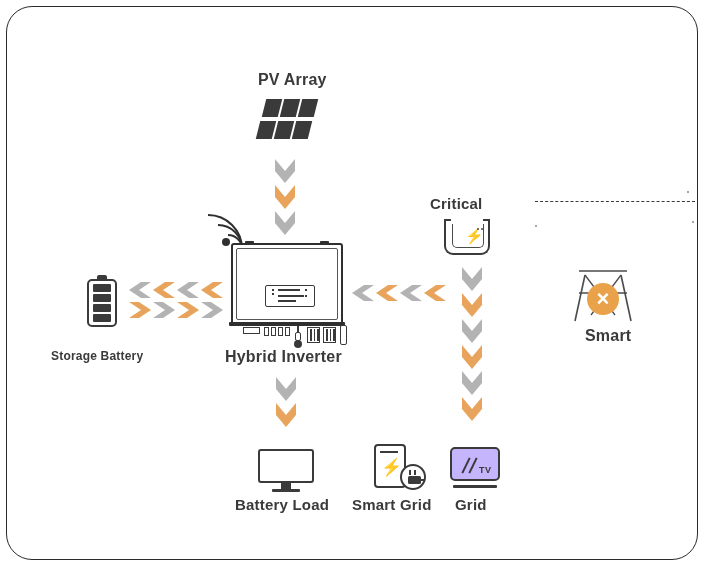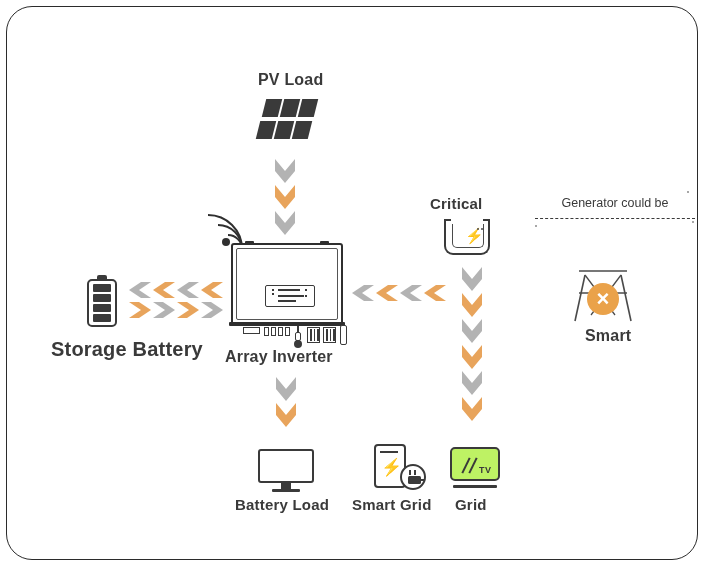--- a/index.html
+++ b/index.html
@@ -109,37 +109,37 @@
     position:absolute;left:26px;top:20px;width:26px;height:26px;border-radius:50%;
     border:2.2px solid #3a3a3a;background:#fff;box-sizing:border-box;
   }
   .sl-prong{position:absolute;width:1.8px;height:5px;background:#3a3a3a;}
   #sl-plug-body{position:absolute;left:6px;top:9.5px;width:13px;height:8px;background:#3a3a3a;border-radius:1.5px;}
   #sl-cord{position:absolute;left:19px;top:12.5px;width:4px;height:2px;background:#3a3a3a;}
 
   #load-node{left:443px;top:440px;width:50px;height:44px;}
   #ld-screen{
     position:absolute;left:0;top:0;width:50px;height:34px;
-    border:2.2px solid #3a3a3a;border-radius:5px;background:#bef264;box-sizing:border-box;
+    border:2.2px solid #3a3a3a;border-radius:5px;background:#c4b5fd;box-sizing:border-box;
     display:flex;align-items:center;justify-content:center;
   }
   #ld-base{position:absolute;left:3px;top:38px;width:44px;height:3px;background:#3a3a3a;border-radius:1px;}
   .ld-slash{position:absolute;width:2px;height:17px;background:#3a3a3a;transform:rotate(26deg);}
   #ld-tv{position:absolute;left:27px;top:16px;font-size:9px;font-weight:bold;color:#3a3a3a;letter-spacing:0.5px;}
 
   
   .chev{position:absolute;}
   .chev svg{display:block;}
 </style>
 </head>
 <body>
 
 <div id="frame">
 
-  <div class="lbl" style="left:251px;top:64px;font-size:16px;">PV Load</div>
+  <div class="lbl" style="left:251px;top:64px;font-size:16px;">PV Array</div>
   <div class="node" id="pv-array">
     <div class="pv-row" style="top:0;">
       <div class="pv-cell" style="left:6px;"></div>
       <div class="pv-cell" style="left:24px;"></div>
       <div class="pv-cell" style="left:42px;"></div>
     </div>
     <div class="pv-row" style="top:22px;">
       <div class="pv-cell" style="left:0px;"></div>
       <div class="pv-cell" style="left:18px;"></div>
       <div class="pv-cell" style="left:36px;"></div>
@@ -189,32 +189,32 @@
   <div class="conn" style="left:300px;top:320px;width:13px;height:16px;"></div>
   <div class="connline" style="left:303px;top:322px;width:1.6px;height:12px;"></div>
   <div class="connline" style="left:306.5px;top:322px;width:1.6px;height:12px;"></div>
   <div class="connline" style="left:310px;top:322px;width:1.6px;height:12px;"></div>
   <div class="conn" style="left:316px;top:320px;width:13px;height:16px;"></div>
   <div class="connline" style="left:319px;top:322px;width:1.6px;height:12px;"></div>
   <div class="connline" style="left:322.5px;top:322px;width:1.6px;height:12px;"></div>
   <div class="connline" style="left:326px;top:322px;width:1.6px;height:12px;"></div>
   <div class="conn" style="left:333px;top:318px;width:7px;height:20px;border-radius:2px;"></div>
 
-  <div class="lbl" style="left:218px;top:341px;font-size:16px;">Array Inverter</div>
+  <div class="lbl" style="left:218px;top:341px;font-size:16px;">Hybrid Inverter</div>
 
   <div class="node" id="battery">
     <div id="batt-nub"></div>
     <div id="batt-shell">
       <div class="batt-cell" style="top:3px;"></div>
       <div class="batt-cell" style="top:13px;"></div>
       <div class="batt-cell" style="top:23px;"></div>
       <div class="batt-cell" style="top:33px;"></div>
     </div>
   </div>
-  <div class="lbl" style="left:44px;top:331px;font-size:20px;">Storage Battery</div>
+  <div class="lbl" style="left:44px;top:342px;font-size:12px;">Storage Battery</div>
 
   <div class="chev">
     <svg width="96" height="18" viewBox="0 0 96 18" style="position:absolute;left:122px;top:274px;">
       <path d="M22 1 L10 9 L22 17 L12 17 L0 9 L12 1 Z" fill="#b3b3b3"></path>
       <path d="M46 1 L34 9 L46 17 L36 17 L24 9 L36 1 Z" fill="#e8a45c"></path>
       <path d="M70 1 L58 9 L70 17 L60 17 L48 9 L60 1 Z" fill="#b3b3b3"></path>
       <path d="M94 1 L82 9 L94 17 L84 17 L72 9 L84 1 Z" fill="#e8a45c"></path>
     </svg>
   </div>
   <div class="chev">
@@ -250,21 +250,20 @@
       <path d="M2 2 L12 14 L22 2 L22 14 L12 26 L2 14 Z" fill="#b3b3b3"></path>
       <path d="M2 28 L12 40 L22 28 L22 40 L12 52 L2 40 Z" fill="#e8a45c"></path>
       <path d="M2 54 L12 66 L22 54 L22 66 L12 78 L2 66 Z" fill="#b3b3b3"></path>
       <path d="M2 80 L12 92 L22 80 L22 92 L12 104 L2 92 Z" fill="#e8a45c"></path>
       <path d="M2 106 L12 118 L22 106 L22 118 L12 130 L2 118 Z" fill="#b3b3b3"></path>
       <path d="M2 132 L12 144 L22 132 L22 144 L12 156 L2 144 Z" fill="#e8a45c"></path>
     </svg>
   </div>
 
   <div class="node" id="callout">
-    <div>Generator could be</div>
     <div class="cdot" style="left:152px;top:-4px;"></div>
     <div class="cdot" style="left:157px;top:26px;"></div>
     <div class="cdot" style="left:0px;top:30px;"></div>
   </div>
 
   <div class="node" id="grid-node">
     <svg width="64" height="58" viewBox="0 0 64 58">
       <line x1="8" y1="2" x2="56" y2="2" stroke="#4a4a4a" stroke-width="1.6"></line>
       <line x1="14" y1="6" x2="4" y2="52" stroke="#4a4a4a" stroke-width="1.6"></line>
       <line x1="50" y1="6" x2="60" y2="52" stroke="#4a4a4a" stroke-width="1.6"></line>

